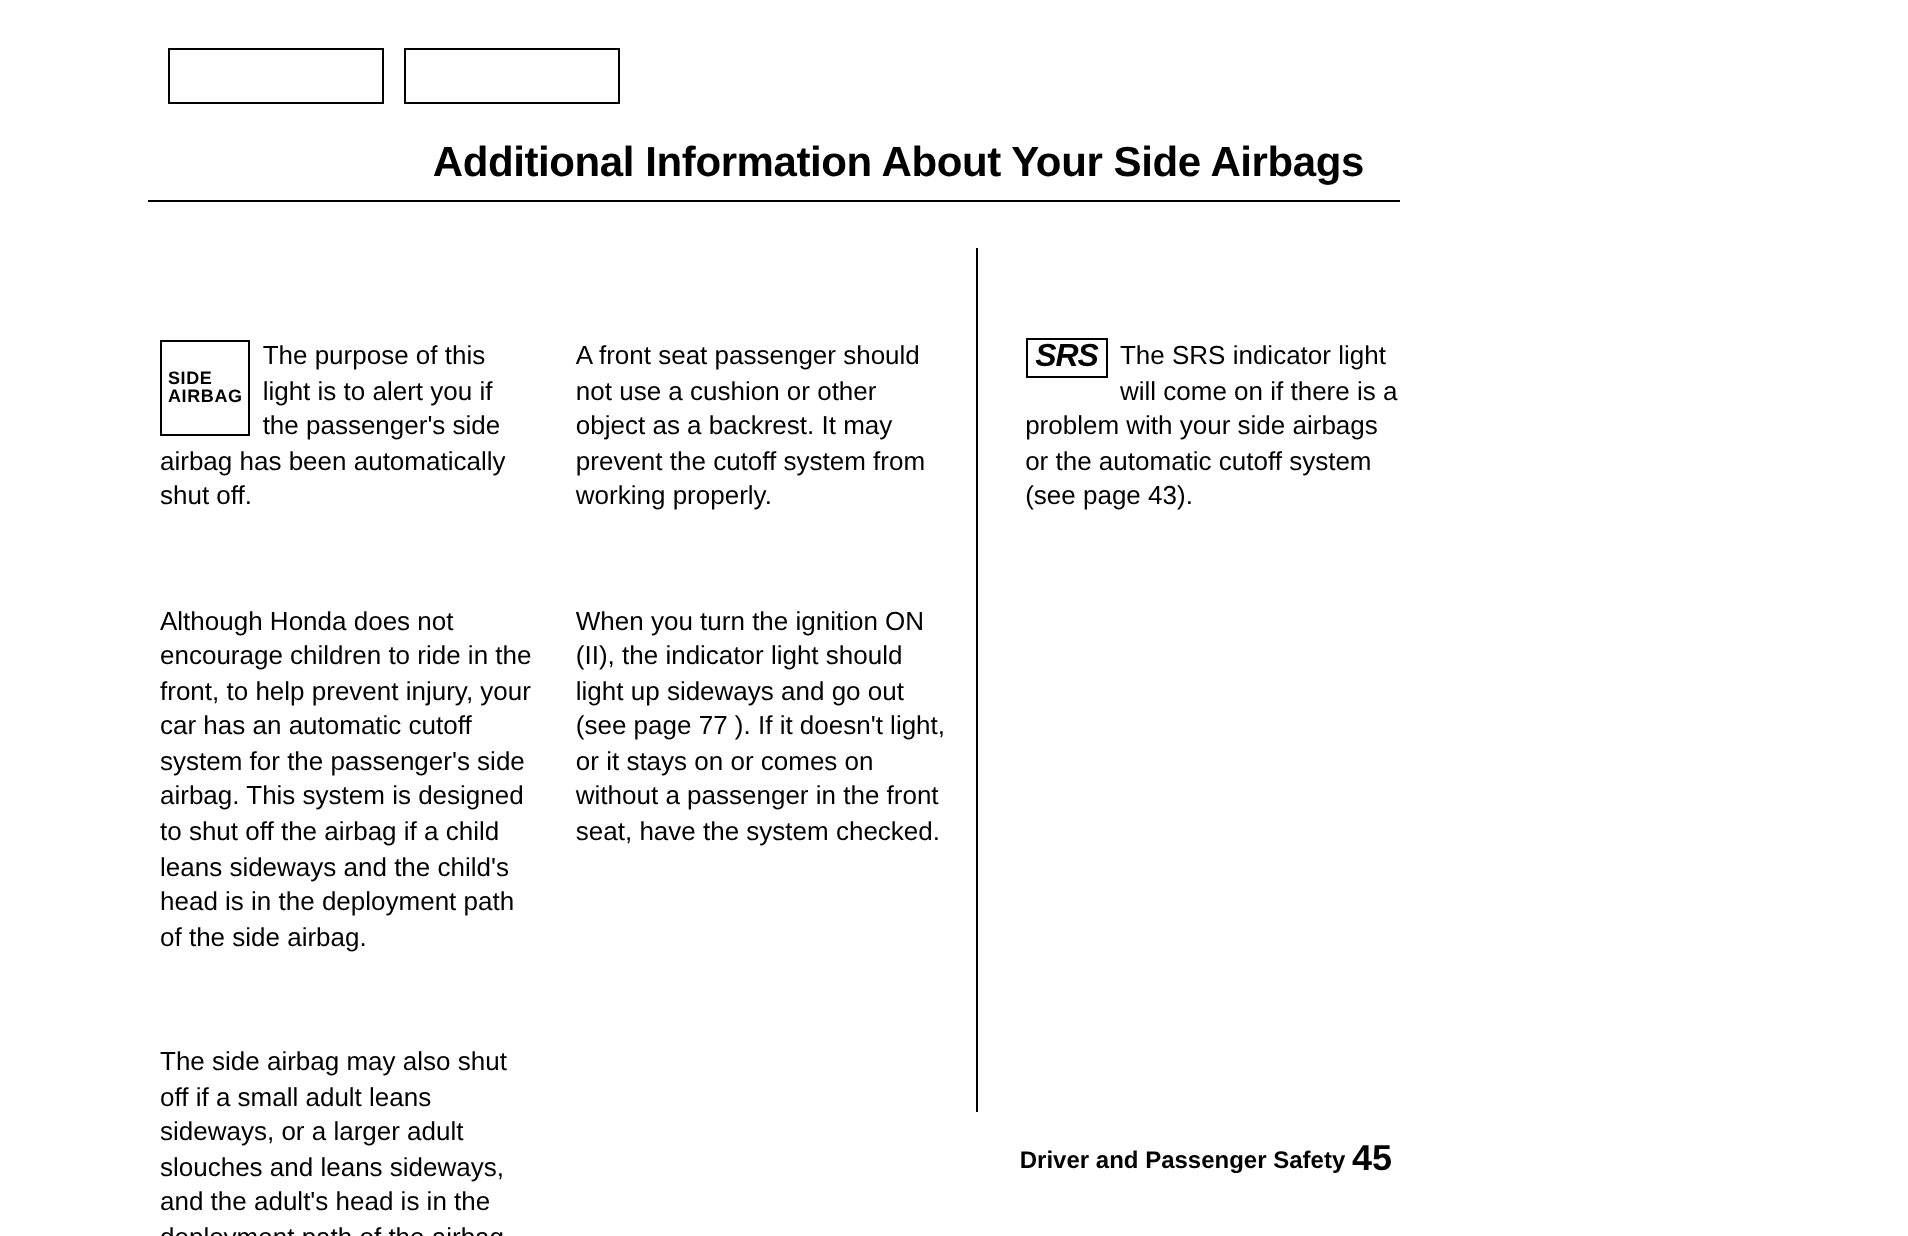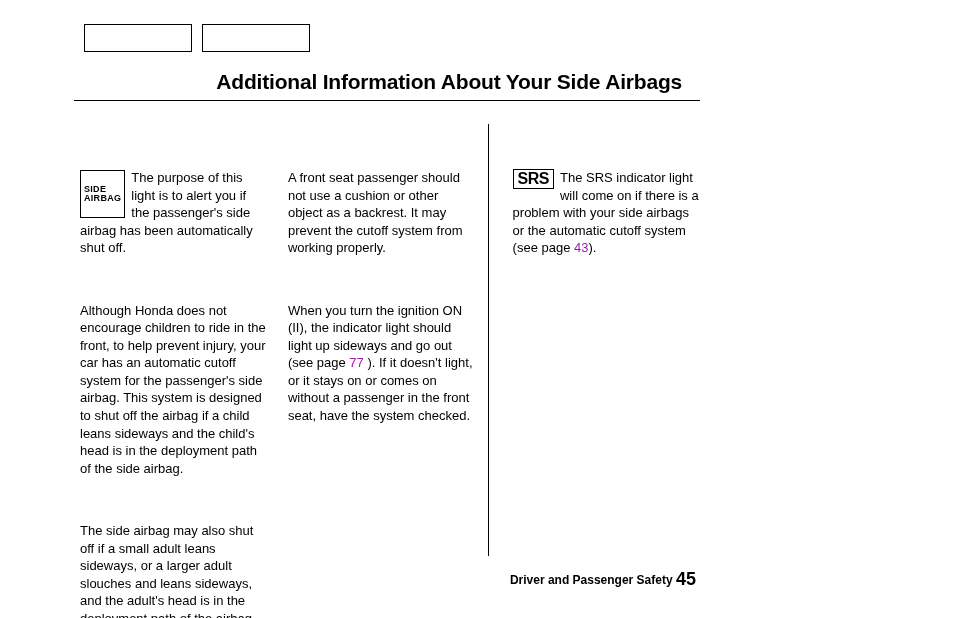--- a/index.html
+++ b/index.html
@@ -10,23 +10,23 @@
   .top-box.small { width: 108px; }
   .title { position: absolute; top: 70px; left: 56px; right: 56px; text-align: right; font-weight: bold; font-size: 21px; letter-spacing: -0.2px; padding-right: 18px; }
   .hr-line { position: absolute; top: 100px; left: 74px; right: 56px; border-top: 1px solid #000; }
   .columns { position: absolute; top: 124px; left: 80px; right: 56px; bottom: 62px; display: flex; }
   .col { width: 262px; font-size: 13px; line-height: 1.35; padding-right: 18px; }
   .col.c2 { padding-left: 4px; padding-right: 14px; }
   .col.c3 { padding-left: 18px; padding-right: 0; width: 264px; }
   .col-sep { width: 1px; background: #000; margin: 0 6px 0 0; align-self: stretch; }
   .subhead { font-weight: bold; font-size: 13.5px; margin-bottom: 2px; }
   .indicator-box { display: inline-block; border: 1.5px solid #000; font-weight: bold; font-size: 9px; line-height: 1.0; padding: 14px 3px; vertical-align: top; margin-right: 6px; letter-spacing: 0.3px; }
-  .indicator-box.srs { font-size: 16px; padding: 1px 4px; letter-spacing: -0.5px; }
+  .indicator-box.srs { font-size: 16px; padding: 1px 4px; letter-spacing: -0.5px; font-style: italic; }
   p { margin-bottom: 13px; text-align: left; margin-top: 45px; }
-  .pglink { color: #a21caf; }
+  .pglink { color: #000000; }
   .footer { position: absolute; bottom: 28px; right: 60px; font-size: 12px; }
   .footer .sect { font-weight: bold; font-size: 12px; }
   .footer .pn { font-weight: bold; font-size: 18px; vertical-align: -1px; }
   .lead-block { overflow: hidden; }
 </style>
 </head>
 <body>
 
 <div class="page">
 

